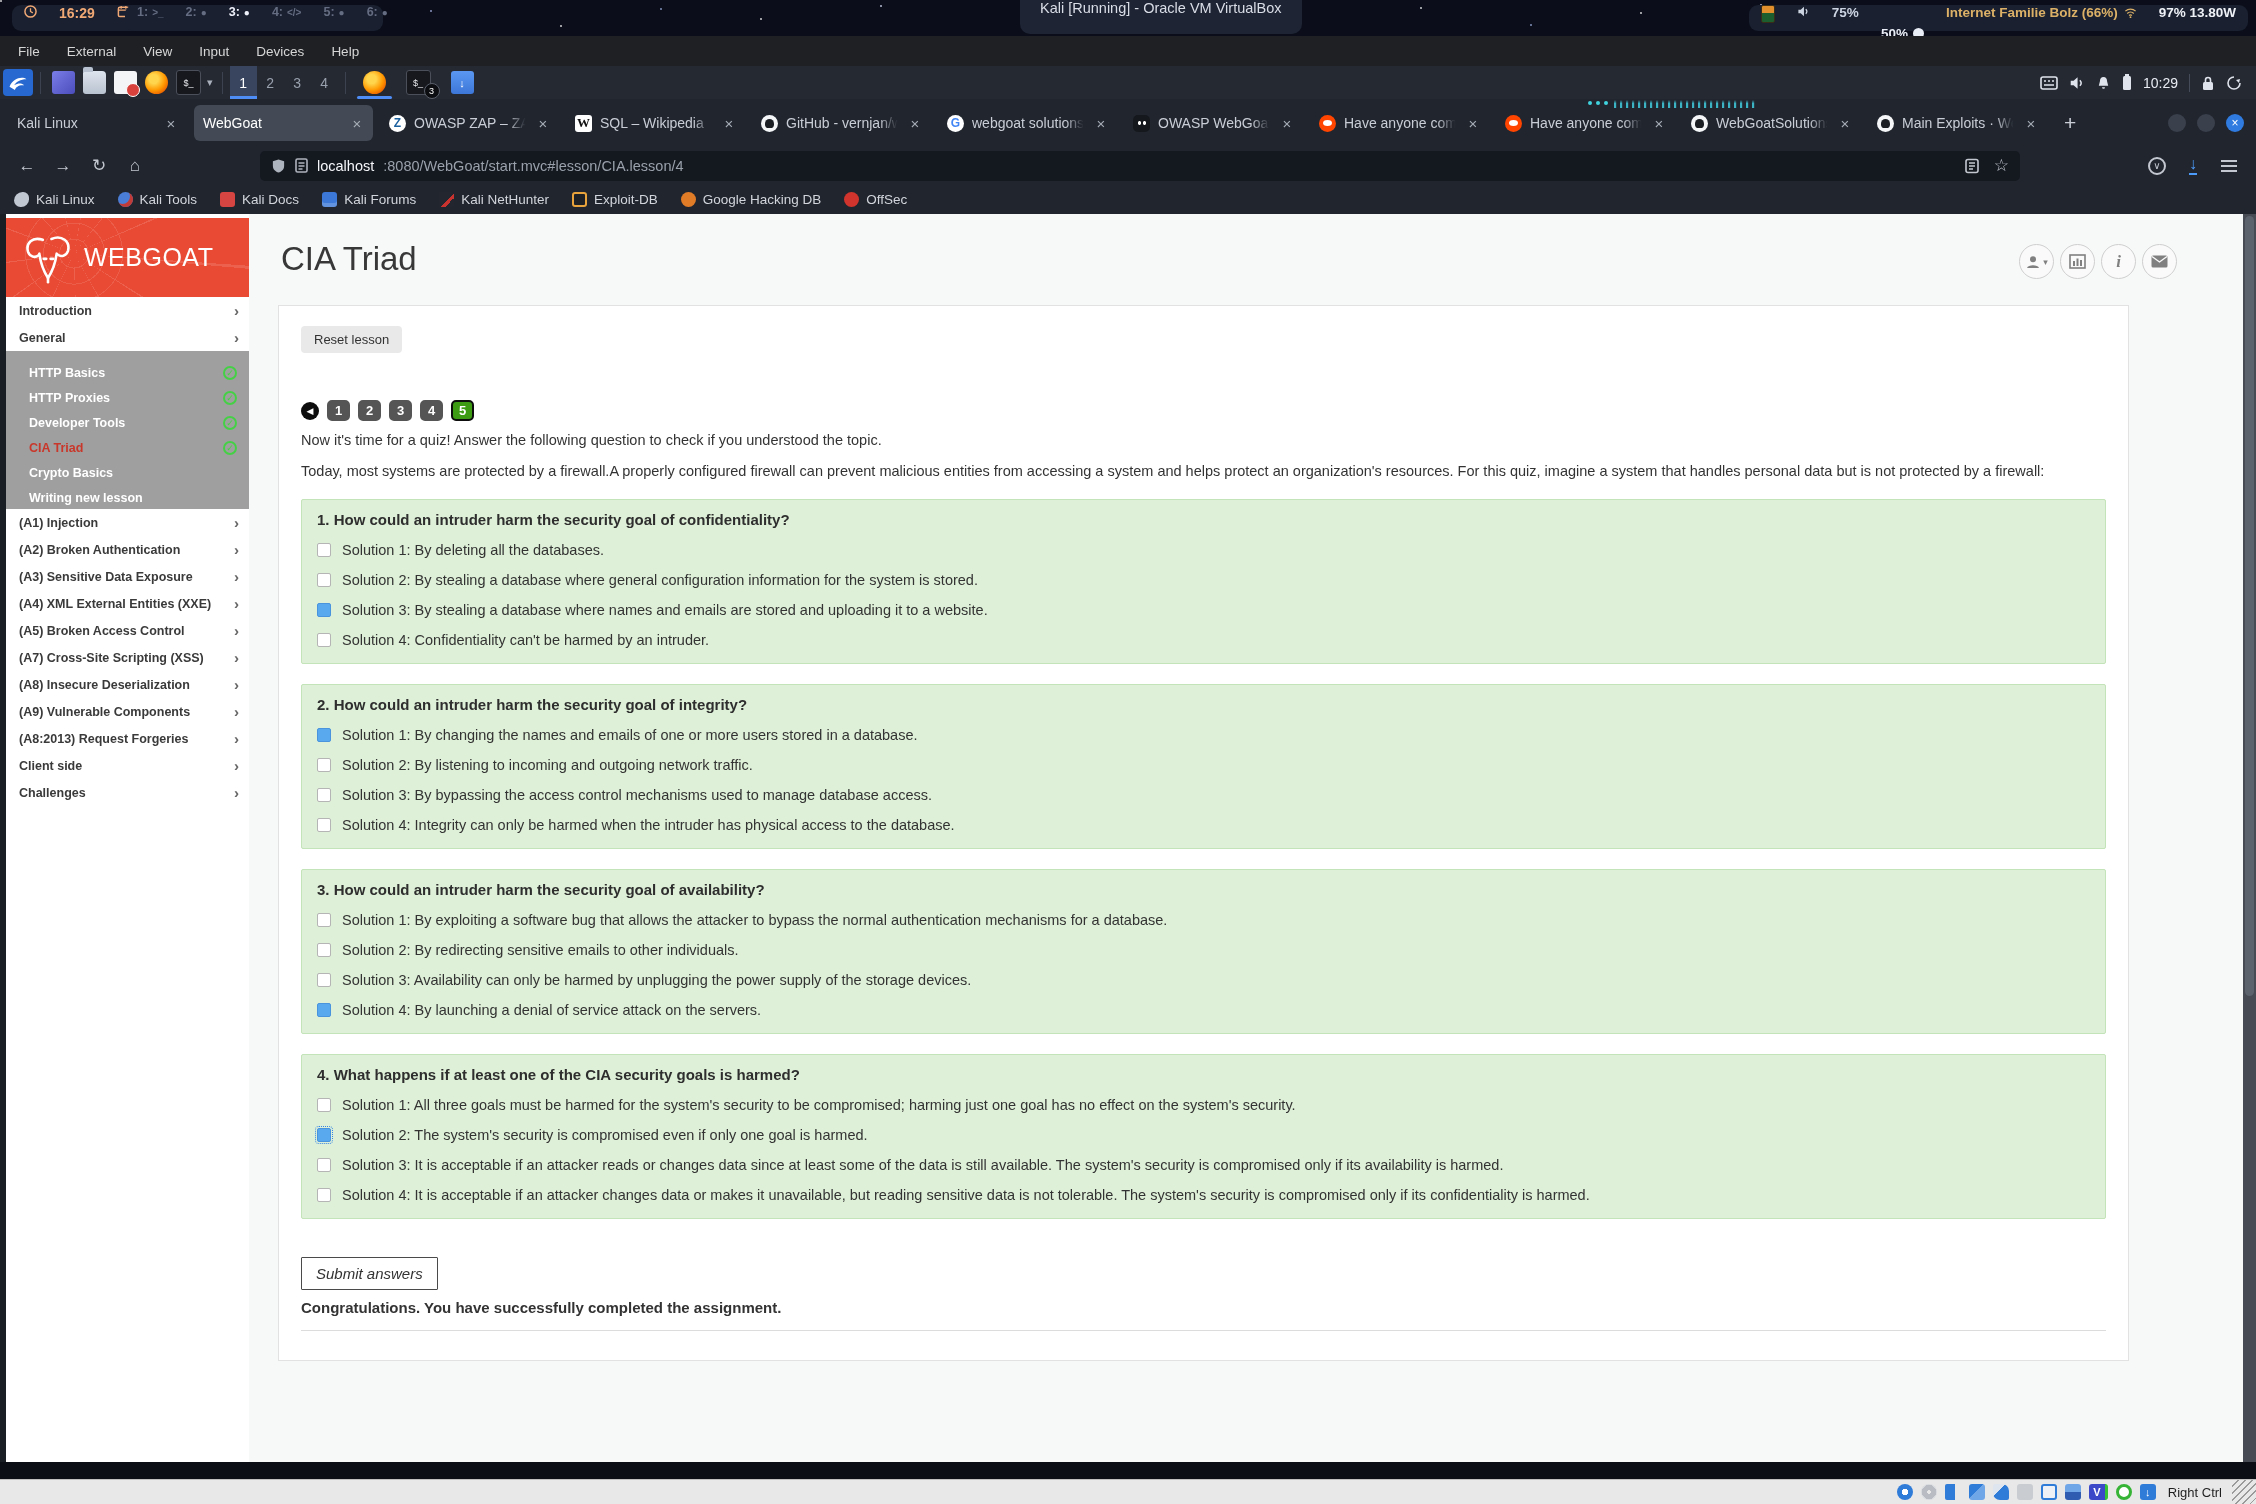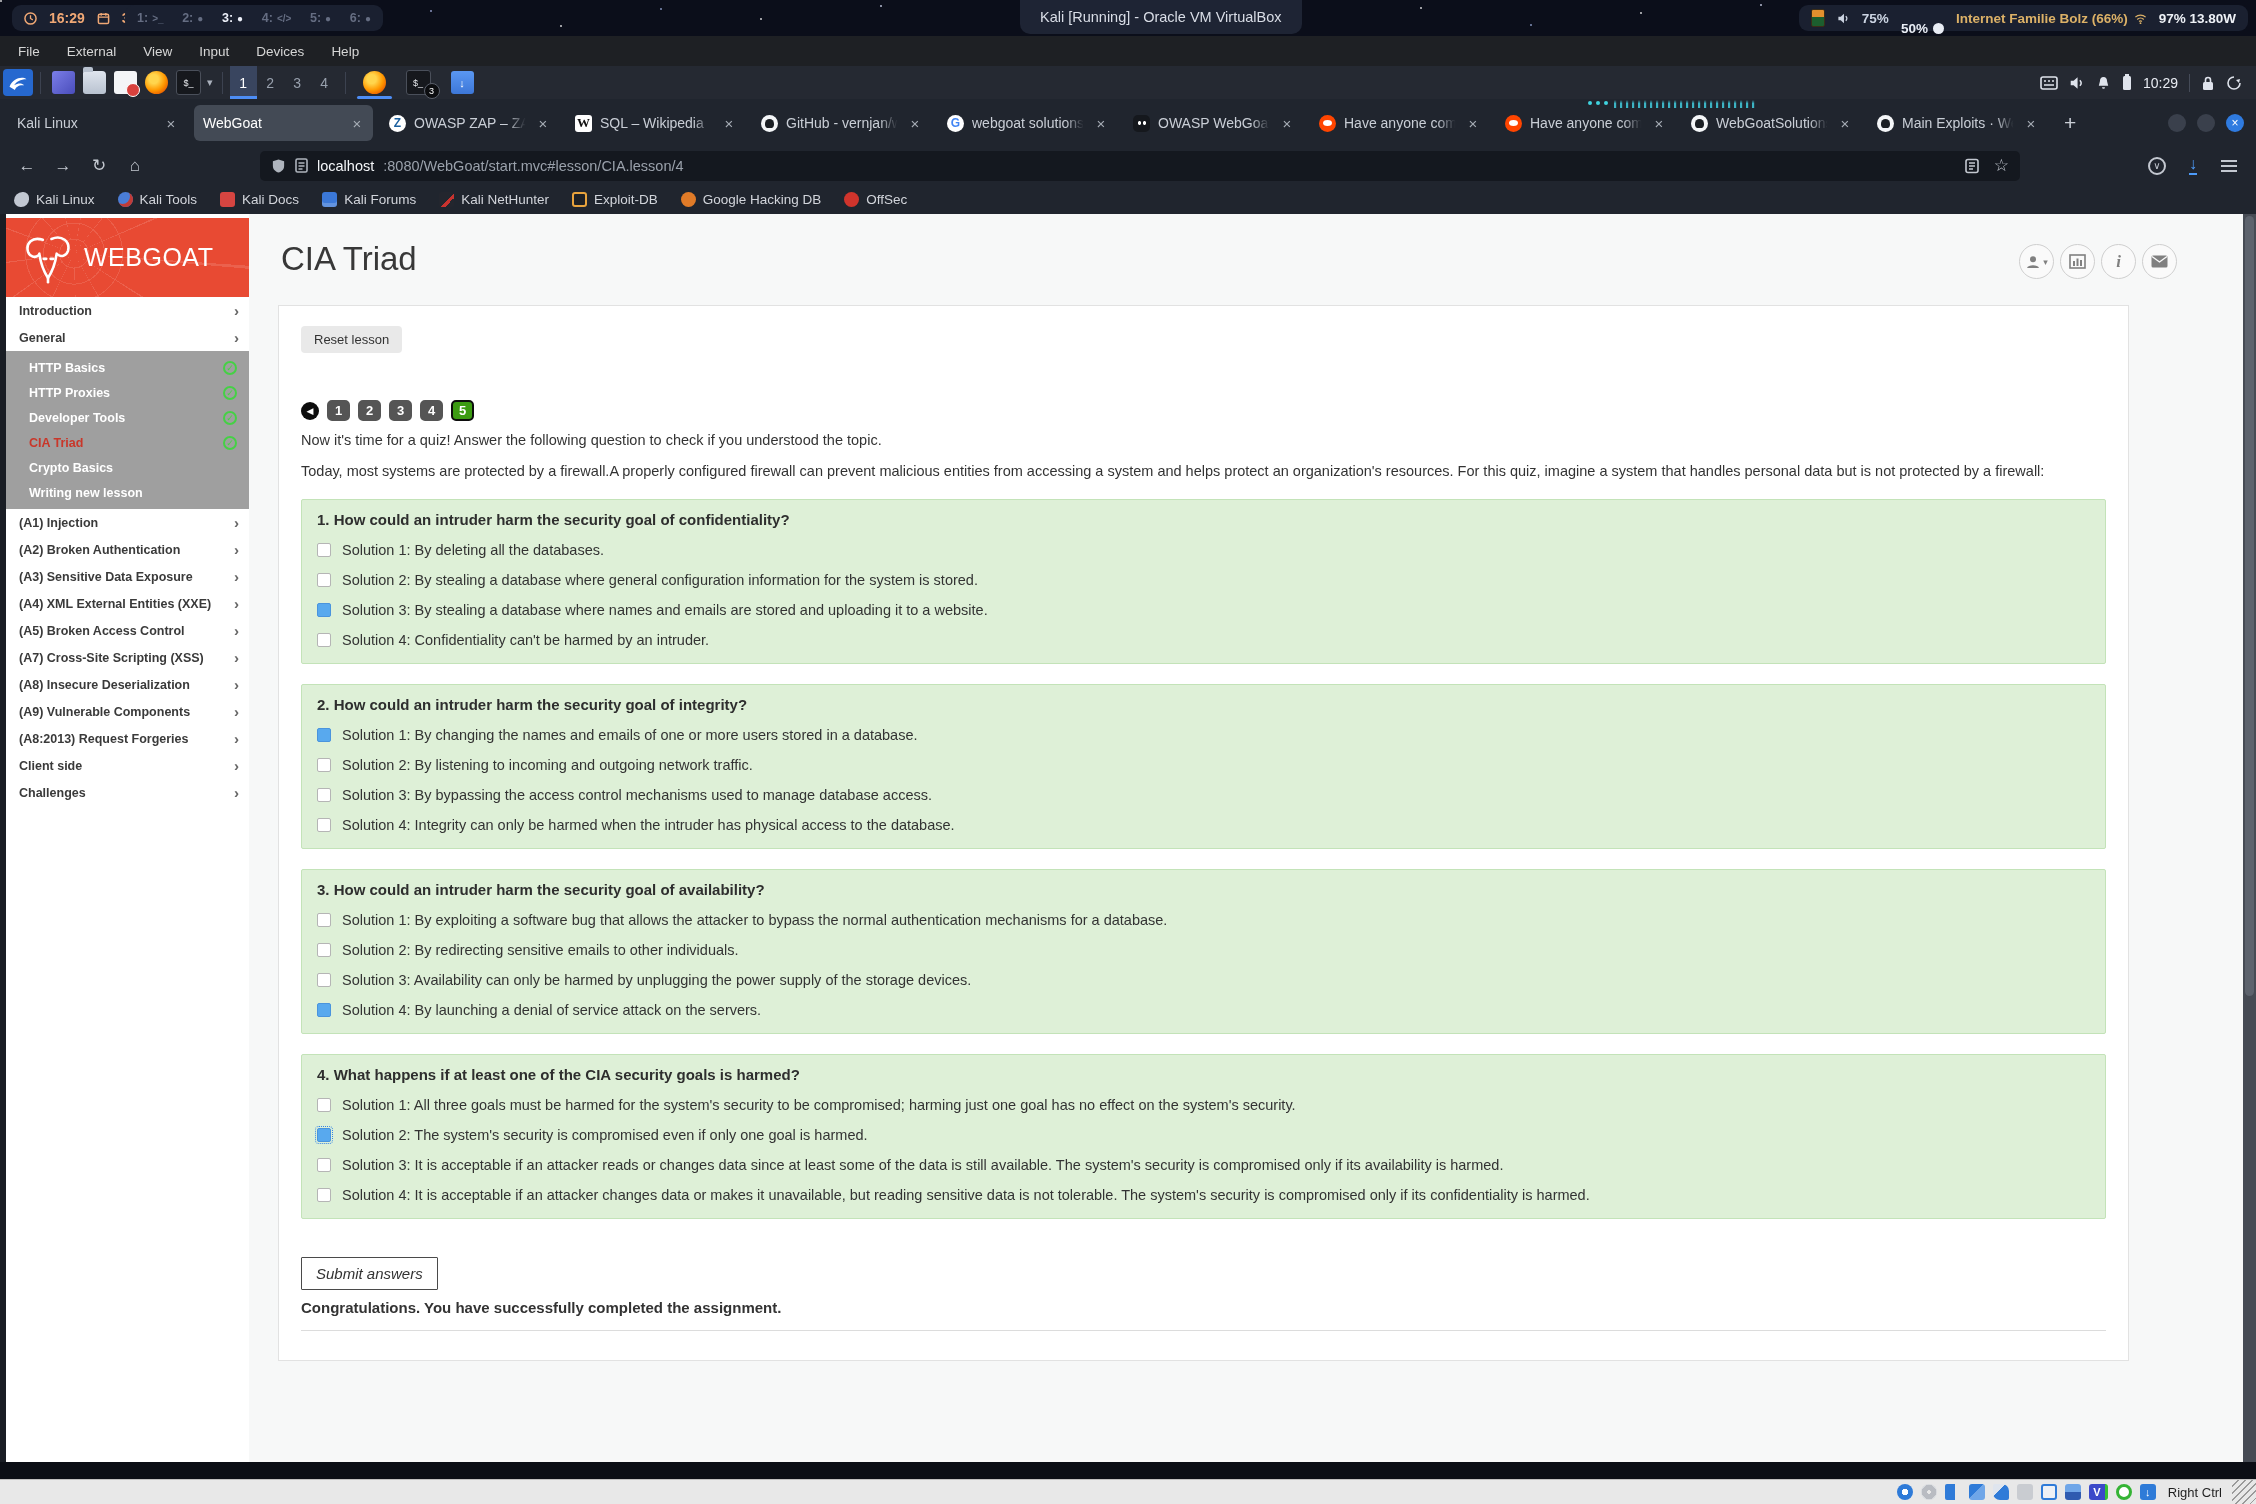--- a/index.html
+++ b/index.html
@@ -8,21 +8,21 @@
 
   
   #hostbar{position:absolute;top:0;left:0;right:0;height:36px;background:#0b0e1a;}
   #hostbar .stars{position:absolute;inset:0;pointer-events:none;}
   #hostbar .stars i{position:absolute;width:2px;height:2px;border-radius:50%;background:#fff;opacity:.8;
     box-shadow:140px 6px #cfd6ff,320px 20px #ffffff,430px 10px #aab6e8,560px 25px #ffffff,
     660px 8px #9fb0e0,760px 18px #ffffff,880px 5px #dfe6ff,1105px 22px #ffffff,1180px 9px #b9c4f0,
     1300px 16px #ffffff,1420px 7px #ffffff,1530px 24px #9fb0e0,1640px 12px #ffffff,1760px 4px #dfe6ff,
     1840px 20px #ffffff,1960px 9px #cfd6ff,2080px 15px #ffffff,2190px 6px #b9c4f0;}
   .chip{position:absolute;top:5px;height:26px;background:#1a2030;border-radius:9px;display:flex;
-    align-items:center;gap:12px;padding:0 12px;box-sizing:border-box;}
+    align-items:flex-start;gap:22px;padding:0 12px;box-sizing:border-box;}
   #chip-clock{left:12px;color:#f0a875;font-weight:bold;font-size:14px;}
   .hb-ico{width:13px;height:13px;flex:none;}
   #chip-ws{left:125px;width:258px;justify-content:space-between;}
   .ws{display:flex;align-items:center;gap:4px;font-size:12.5px;font-weight:bold;color:#656d82;}
   .ws .g{font-size:10px;}
   .ws.active{color:#eef1fa;}
   #chip-title{left:1020px;top:0;height:34px;border-radius:0 0 10px 10px;background:#1e2434;
     color:#d9dde6;font-size:14.5px;padding:0 20px;}
   #chip-status{right:8px;font-size:13.5px;}
   .kbdind{width:12px;height:16px;border-radius:2px;background:linear-gradient(180deg,#e2902e 0 45%,#1c5e2e 45% 100%);border:1px solid #3a2d18;}
@@ -135,21 +135,21 @@
   #sb-logo .web{position:absolute;inset:0;opacity:.14;
     background:repeating-conic-gradient(from 10deg at 28% 45%,rgba(255,255,255,.9) 0 1deg,transparent 1deg 28deg),
     radial-gradient(circle at 28% 45%,transparent 0 14px,rgba(255,255,255,.8) 14px 15px,transparent 15px 30px,rgba(255,255,255,.8) 30px 31px,transparent 31px 48px,rgba(255,255,255,.8) 48px 49px,transparent 49px);}
   .brand{color:#fff;font-size:25px;letter-spacing:.5px;position:relative;}
   .brand .b1{font-weight:normal;}
   .brand .b2{font-weight:normal;}
   .sbi{height:27px;display:flex;align-items:center;padding:0 10px 0 13px;font-size:12.5px;font-weight:bold;color:#3a3a3a;}
   .sbi .chev{margin-left:auto;color:#666;font-size:15px;}
   .chev::after{content:"›";}
   .sb-sub{background:#9f9f9f;padding:4px 0;}
-  .sub-item{height:25px;display:flex;align-items:center;padding:0 12px 0 23px;font-size:12.5px;font-weight:bold;color:#fff;}
+  .sub-item{height:25px;display:flex;align-items:flex-end;padding:0 12px 0 23px;font-size:12.5px;font-weight:bold;color:#fff;}
   .sub-item.active{color:#c9372a;}
   .check{margin-left:auto;width:14px;height:14px;border-radius:50%;border:2px solid #45d145;color:#45d145;
     font-size:9px;display:flex;align-items:center;justify-content:center;box-sizing:border-box;}
   .check::after{content:"✓";font-weight:bold;}
 
   #main{flex:1;position:relative;min-width:0;}
   #page-title{margin:26px 0 0 32px;font-size:33px;font-weight:500;color:#383838;}
   #page-actions{position:absolute;top:30px;right:66px;display:flex;gap:6px;}
   .pa{width:33px;height:33px;border-radius:50%;border:1px solid #cfcfcf;background:#fafafa;
     display:flex;align-items:center;justify-content:center;color:#808080;gap:2px;}

